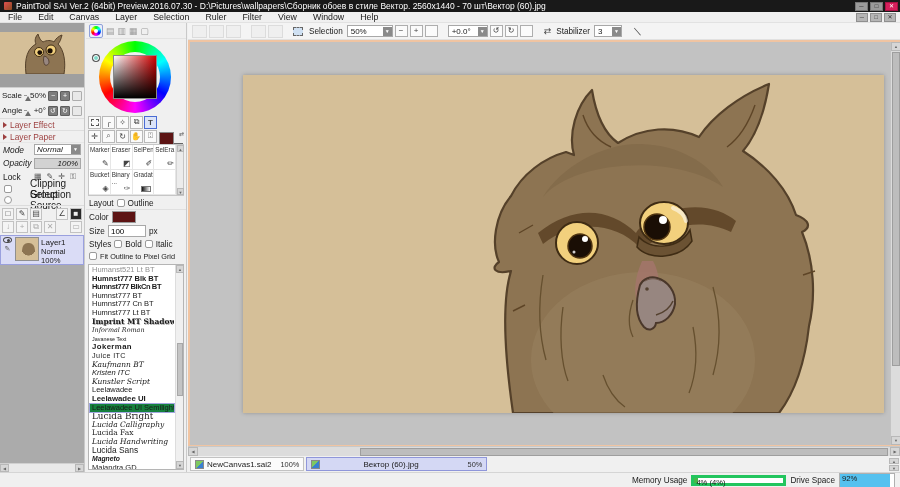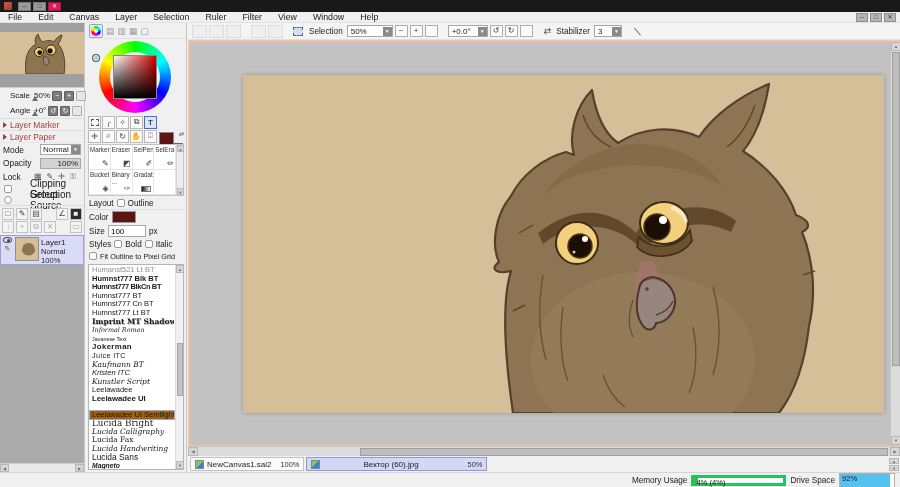--- a/index.html
+++ b/index.html
@@ -28,35 +28,35 @@
   #left-panel  { position:absolute; top:23px; left:0;   width:85px;  bottom:15px; background:#f0f0f0;
     border-right:1px solid #c9c9c9; display:flex; flex-direction:column; }
   #mid-panel   { position:absolute; top:23px; left:86px; width:101px; bottom:15px; background:#f0f0f0;
     border-right:1px solid #c9c9c9; display:flex; flex-direction:column; }
   #right-col   { position:absolute; top:23px; left:188px; right:0; bottom:15px; }
 
   
   #nav-thumb { height:65px; background:#9f9f9f; position:relative; border-bottom:1px solid #cfcfcf; flex:none; }
   #nav-image { position:absolute; left:0; right:0; top:9px; height:42px; background:#d5bf98; overflow:hidden; }
   #nav-image svg { position:absolute; left:14px; top:2px; }
-  .slider-row { height:15px; display:flex; align-items:center; padding:0 10px; gap:2px; flex:none; }
+  .slider-row { height:15px; display:flex; align-items:center; padding:0 2px; gap:2px; flex:none; }
   .slider-row .lab { font-size:8px; width:20px; }
   .slider-track { flex:1; height:8px; position:relative; }
   .slider-track::before { content:""; position:absolute; left:0; right:0; top:3px; border-top:1px solid #9a9a9a; }
   .slider-tri { position:absolute; top:4px; width:0; height:0;
     border-left:3px solid transparent; border-right:3px solid transparent; border-bottom:5px solid #6d6d6d; }
   .slider-row .val { font-size:8px; width:17px; text-align:right; }
   .mini-btn { width:10px; height:10px; background:#7d7d7d; border:1px solid #5e5e5e; color:#fff;
     font-size:7px; line-height:8px; text-align:center; flex:none; border-radius:1px; }
   .mini-btn.lite { background:#e8e8e8; border-color:#adadad; color:#444; }
   .section-hdr { height:12px; border-top:1px solid #dedede; color:#9c3f3f; font-size:8.4px;
     display:flex; align-items:center; padding-left:3px; gap:3px; flex:none; }
   .tri-right { width:0; height:0; border-top:3px solid transparent; border-bottom:3px solid transparent;
     border-left:4px solid #9c3f3f; }
-  .mode-row { height:14px; display:flex; align-items:center; padding:0 3px; gap:9px; flex:none; border-top:1px solid #e7e7e7;}
+  .mode-row { height:14px; display:flex; align-items:center; padding:0 3px; gap:3px; flex:none; border-top:1px solid #e7e7e7;font-style:italic;}
   .mode-row .lab { font-size:8.4px; width:28px; }
   .select-box { flex:1; height:11px; background:#fff; border:1px solid #a8a8a8; display:flex; align-items:center; }
   .select-box .sel-val { flex:1; padding-left:2px; font-size:8px; }
   .dd-btn { width:9px; height:9px; background:#8a8a8a; color:#fff; font-size:5px; line-height:9px; text-align:center; flex:none;}
   .opacity-bar { flex:1; height:11px; background:#d2d2d2; border:1px solid #a8a8a8;
     display:flex; align-items:center; justify-content:flex-end; padding-right:2px; font-size:8px; }
   .lock-row { height:13px; display:flex; align-items:center; padding:0 3px; gap:5px; flex:none; }
   .lock-row .lab { font-size:8.4px; width:26px; }
   .lock-ico { font-size:8px; color:#555; }
   .chk-row { height:11px; display:flex; align-items:center; padding:0 4px; gap:18px; font-size:10px; flex:none; }
@@ -124,21 +124,21 @@
     background:linear-gradient(to right,#111,#fff); border:1px solid #777; }
   #tg-scroll { position:absolute; right:0; top:0; bottom:0; width:7px; background:#ececec; border-left:1px solid #d5d5d5; }
   #tg-scroll .sc-btn { width:7px; height:7px; position:absolute; }
   .form-row { display:flex; align-items:center; padding:0 3px; gap:3px; font-size:8.2px; flex:none; }
   .color-swatch { width:24px; height:12px; background:#5d1414; border:1px solid #999; }
   .size-input { width:38px; height:12px; background:#fff; border:1px solid #a8a8a8; font-size:8px;
     padding:0 2px; font-family:"Liberation Sans",sans-serif; }
   #font-list { flex:1; margin:2px; background:#fff; border:1px solid #b5b5b5; position:relative;
     overflow:hidden; padding:1px 9px 0 1px; }
   .font-item { height:8.6px; line-height:8.6px; font-size:7.5px; white-space:nowrap; overflow:hidden; padding-left:2px; }
-  .font-item.selected { background:#a16207; outline:1px solid #a2a6e0;margin-top:7px; }
+  .font-item.selected { background:#15803d; outline:1px solid #a2a6e0; }
   .f-dim { color:#909090; }
   .f-black { font-weight:bold; }
   .f-cn { font-weight:bold; letter-spacing:-0.4px; }
   .f-shadow { font-family:"DejaVu Serif",serif; font-weight:bold; text-shadow:0.7px 0.7px 0 #b5b5b5; }
   .f-script { font-family:"DejaVu Serif",serif; font-style:italic; }
   .f-script-sm { font-family:"DejaVu Serif",serif; font-style:italic; font-size:6.4px; }
   .f-tiny { font-size:5.4px; }
   .f-decor { font-weight:bold; letter-spacing:0.4px; font-size:7.8px; }
   .f-thin { font-size:7.2px; letter-spacing:0.4px; }
   .f-hand { font-style:italic; font-size:7.6px; }
@@ -197,20 +197,21 @@
   #mem-text { position:absolute; left:2px; top:0; font-size:7.6px; line-height:10px; }
   #drive-bar { width:56px; height:15px; background:#fff; border:1px solid #b0b0b0; position:relative; margin-right:2px; }
   #drive-fill { position:absolute; left:0; top:0; bottom:0; width:92%; background:#55c1ef; }
   #drive-text { position:absolute; left:2px; top:0; font-size:7.6px; line-height:10px; }
 </style>
 </head>
 <body>
 
 <div id="titlebar">
   <div id="app-icon"></div>
+  <div id="title-text">PaintTool SAI Ver.2 (64bit) Preview.2016.07.30 - D:\Pictures\wallpapers\Сборник обоев в стиле Вектор. 2560x1440 - 70 шт\Вектор  (60).jpg</div>
   <div class="win-btn">─</div>
   <div class="win-btn">□</div>
   <div class="win-btn close">✕</div>
 </div>
 
 <div id="menubar">
   <span class="menu-item">File</span>
   <span class="menu-item">Edit</span>
   <span class="menu-item">Canvas</span>
   <span class="menu-item">Layer</span>
@@ -259,21 +260,21 @@
         <span class="slider-tri" style="left:46%"></span>
       </span>
     <span class="val">+0°</span>
     <span class="mini-btn">↺</span>
     <span class="mini-btn">↻</span>
     <span class="mini-btn lite"></span>
   </div>
 
   <div class="section-hdr">
     <span class="tri-right"></span>
-    <span>Layer Marker</span>
+    <span>Layer Effect</span>
   </div>
   <div class="section-hdr">
     <span class="tri-right"></span>
     <span>Layer Paper</span>
   </div>
 
   <div class="mode-row">
     <span class="lab">Mode</span>
     <span class="select-box">
       <span class="sel-val">Normal</span>

